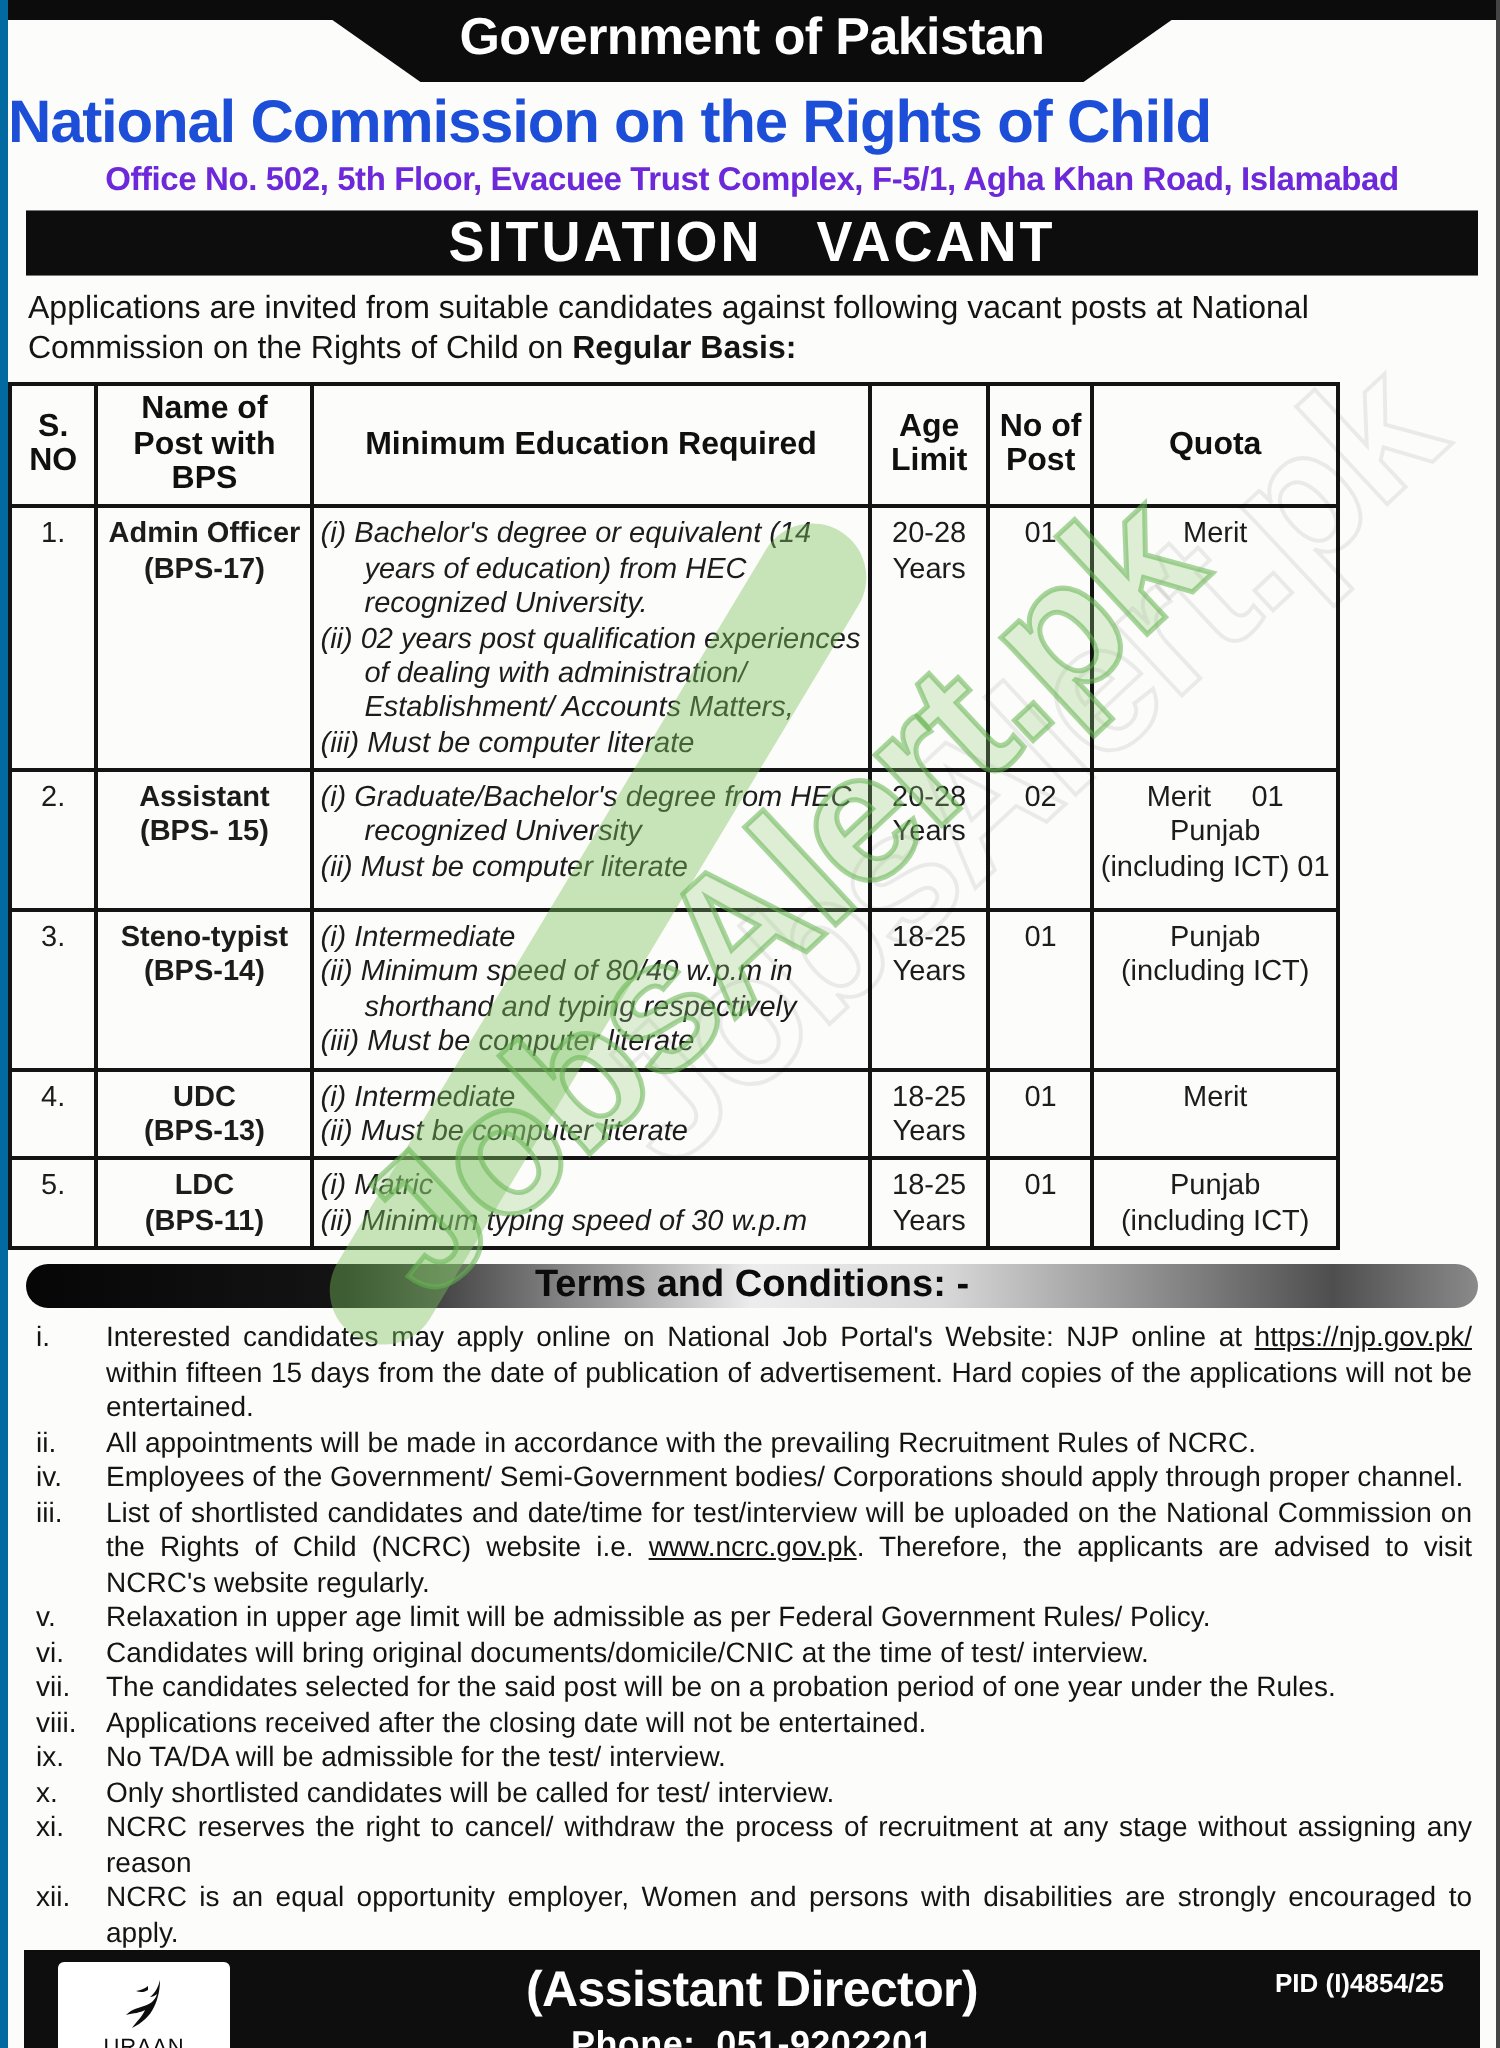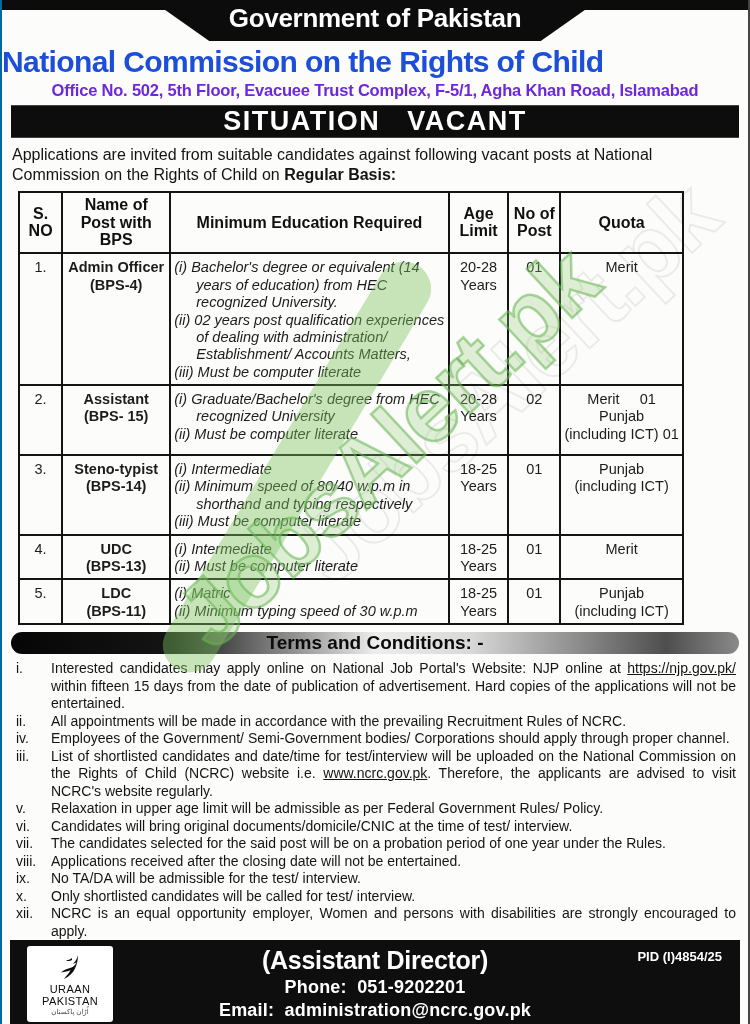--- a/index.html
+++ b/index.html
@@ -1,21 +1,21 @@
 <!DOCTYPE html>
 <html><head>
 <meta charset="utf-8">
 <style>
   * { margin:0; padding:0; box-sizing:border-box; }
   html,body { background:#e9e9e6; }
   body { font-family:"Liberation Sans", sans-serif; }
   .page {
     position:relative; width:750px; height:1024px; margin:0 auto;
     background:#fcfcfa; overflow:hidden; color:#1a1a1a;
-    border-left:2px solid #0369a1; border-right:2px solid #444;
+    border-left:4px solid #0369a1; border-right:2px solid #444;
     display:flex; flex-direction:column;
   }
   
   .masthead { position:relative; height:42px; flex:none; }
   .top-strip { position:absolute; top:0; left:0; right:0; height:10px; background:#0c0c0c; }
   .gov-banner {
     position:absolute; top:0; left:50%; transform:translateX(-50%);
     width:448px; height:41px; background:#0c0c0c;
     clip-path:polygon(0 0,100% 0,87% 100%,13% 100%);
     display:flex; align-items:center; justify-content:center;
@@ -25,21 +25,21 @@
   .address  { text-align:center; font-weight:bold; font-size:16.5px; letter-spacing:-0.2px; margin-top:2px; color:#6d28d9; }
   .vacant-bar {
     margin:6px 9px 0; height:34px; background:#0d0d0d; color:#fff;
     display:flex; align-items:center; justify-content:center;
     font-weight:bold; font-size:27px; letter-spacing:1.5px; word-spacing:18px;
     transform:scaleY(1.05);
   }
   .intro { margin:8px 10px 5px; font-size:16px; line-height:1.27; color:#141414; }
   .intro b { font-weight:bold; }
   
-  table.vac { border-collapse:collapse; margin:0 16px; width:666px; flex:none;padding-left:48px; }
+  table.vac { border-collapse:collapse; margin:0 0; width:666px; flex:none;padding-left:48px; }
   table.vac th, table.vac td { border:2px solid #141414; }
   table.vac th { font-size:16px; font-weight:bold; line-height:1.12; padding:3px 2px; vertical-align:middle; color:#101010; }
   table.vac td { font-size:14.5px; line-height:1.2; padding:5px 3px 3px; vertical-align:top; color:#1c1c1c; }
   .c { text-align:center; }
   td.post-cell { font-weight:bold;border-radius:12px; }
   td.edu-cell { padding-left:7px; padding-right:4px;font-style:italic; }
   .edu-line { padding-left:22px; text-indent:-22px; }
   .col-sno{width:47px;} .col-post{width:118px;} .col-edu{width:312px;}
   .col-age{width:64px;} .col-no{width:55px;} .col-quota{width:136px;}
   
@@ -126,21 +126,21 @@
       <th>Minimum Education Required</th>
       <th>Age Limit</th>
       <th>No of Post</th>
       <th>Quota</th>
     </tr>
 
     <tr>
       <td class="c" style="height:122px">1.</td>
       <td class="c post-cell">
         <div>Admin Officer</div>
-        <div>(BPS-4)</div>
+        <div>(BPS-17)</div>
       </td>
       <td class="edu-cell">
         <div class="edu-line">(i) Bachelor's degree or equivalent (14 years of education) from HEC recognized University.</div>
         <div class="edu-line">(ii) 02 years post qualification experiences of dealing with administration/ Establishment/ Accounts Matters,</div>
         <div class="edu-line">(iii) Must be computer literate</div>
       </td>
       <td class="c">20-28 Years</td>
       <td class="c">01</td>
       <td class="c">
         <div>Merit</div>
@@ -261,20 +261,24 @@
       <span class="term-num">viii.</span>
       <span class="term-text">Applications received after the closing date will not be entertained.</span>
     </div>
     <div class="term">
       <span class="term-num">ix.</span>
       <span class="term-text">No TA/DA will be admissible for the test/ interview.</span>
     </div>
     <div class="term">
       <span class="term-num">x.</span>
       <span class="term-text">Only shortlisted candidates will be called for test/ interview.</span>
+    </div>
+    <div class="term">
+      <span class="term-num">xi.</span>
+      <span class="term-text">NCRC reserves the right to cancel/ withdraw the process of recruitment at any stage without assigning any reason</span>
     </div>
     <div class="term">
       <span class="term-num">xii.</span>
       <span class="term-text">NCRC is an equal opportunity employer, Women and persons with disabilities are strongly encouraged to apply.</span>
     </div>
   </div>
 
   <div class="footer">
     <div class="logo-box">
       <svg width="30" height="30" viewBox="0 0 60 60">

